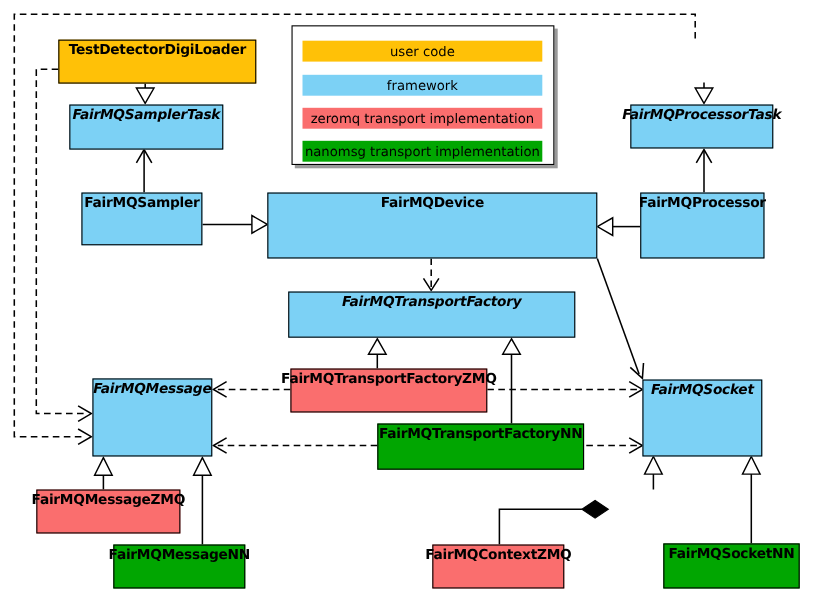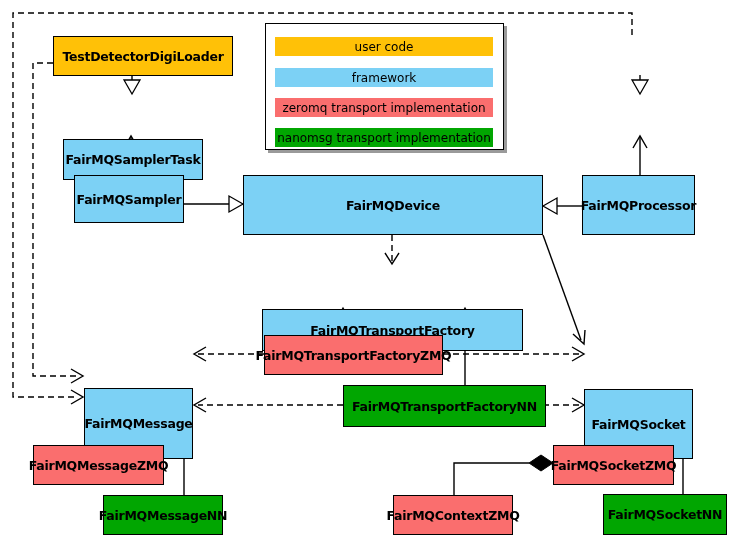--- a/index.html
+++ b/index.html
@@ -8,24 +8,24 @@
     font-family:"DejaVu Sans","Liberation Sans",sans-serif;overflow:hidden;
   }
   .edges{position:absolute;left:0;top:0;width:748px;height:549px;}
   .edges line,.edges polyline,.edges path.wire{stroke:#000;stroke-width:1.4;fill:none;}
   .edges .dashed{stroke-dasharray:6 4;}
   .edges .tri{fill:#fff;stroke:#000;stroke-width:1.3;}
   .edges .vhead{fill:none;stroke:#000;stroke-width:1.4;}
   .edges .diamond{fill:#000;stroke:#000;}
   .node{
     position:absolute;box-sizing:border-box;border:1.6px solid #000;
-    display:flex;align-items:center;justify-content:center;text-align:center;
+    display:flex;align-items:flex-start;justify-content:center;text-align:center;
     font-weight:bold;font-size:12.5px;letter-spacing:-0.25px;color:#000;white-space:nowrap;
   }
-  .node.abstract{margin-top:44px;}
+  .node.abstract{font-style:italic;}
   .cat-user{background:var(--c-user-code,#ffc107);}
   .cat-framework{background:var(--c-framework,#7cd1f5);}
   .cat-zeromq{background:var(--c-zeromq,#fa6e6e);}
   .cat-nanomsg{background:var(--c-nanomsg,#01a601);}
   .legend{
     position:absolute;left:265px;top:23px;width:239px;height:127px;box-sizing:border-box;
     background:#fff;border:1.6px solid #000;box-shadow:3px 3px 0 var(--c-shadow,#9a9a9a);
   }
   .legend .bar{
     position:absolute;left:9px;width:218px;height:19px;
@@ -163,20 +163,23 @@
 
   <div class="node cat-user" style="left:53px;top:36px;width:180px;height:40px">
     <span>TestDetectorDigiLoader</span>
     </div>
 
 
   <div class="node cat-framework abstract" style="left:63px;top:95px;width:140px;height:41px">
     <span>FairMQSamplerTask</span>
     </div>
 
+  <div class="node cat-framework abstract" style="left:573px;top:95px;width:130px;height:40px">
+    <span>FairMQProcessorTask</span>
+    </div>
 
   <div class="node cat-framework" style="left:74px;top:175px;width:110px;height:48px">
     <span>FairMQSampler</span>
     </div>
 
   <div class="node cat-framework" style="left:582px;top:175px;width:113px;height:60px">
     <span>FairMQProcessor</span>
     </div>
 
   <div class="node cat-framework" style="left:243px;top:175px;width:300px;height:60px">
@@ -184,21 +187,21 @@
     </div>
 
   <div class="node cat-framework abstract" style="left:262px;top:265px;width:261px;height:42px">
     <span>FairMQTransportFactory</span>
     </div>
 
   <div class="node cat-zeromq" style="left:264px;top:335px;width:179px;height:40px">
     <span>FairMQTransportFactoryZMQ</span>
     </div>
 
-  <div class="node cat-nanomsg" style="left:343px;top:385px;width:203px;height:42px">
+  <div class="node cat-nanomsg" style="left:343px;top:385px;width:188px;height:42px">
     <span>FairMQTransportFactoryNN</span>
     </div>
 
   <div class="node cat-framework abstract" style="left:84px;top:344px;width:109px;height:71px">
     <span>FairMQMessage</span>
     </div>
 
   <div class="node cat-framework abstract" style="left:584px;top:345px;width:109px;height:70px">
     <span>FairMQSocket</span>
     </div>
@@ -208,21 +211,18 @@
     </div>
 
   <div class="node cat-nanomsg" style="left:103px;top:495px;width:120px;height:40px">
     <span>FairMQMessageNN</span>
     </div>
 
   <div class="node cat-zeromq" style="left:393px;top:495px;width:120px;height:40px">
     <span>FairMQContextZMQ</span>
     </div>
 
-  <div class="node cat-zeromq" style="left:553px;top:445px;width:121px;height:40px">
-    <span>FairMQSocketZMQ</span>
-    </div>
 
   <div class="node cat-nanomsg" style="left:603px;top:494px;width:124px;height:41px">
     <span>FairMQSocketNN</span>
     </div>
 
 </div>
 
 </body></html>

